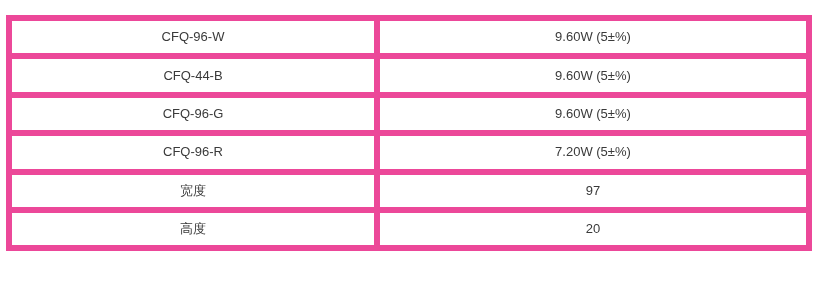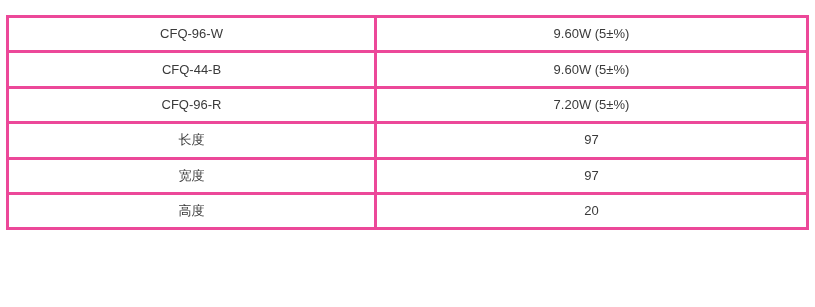--- a/index.html
+++ b/index.html
@@ -28,21 +28,21 @@
   }
   table.spec-table {
     border-collapse: collapse;
     table-layout: fixed;
     width: 800px;
     background: #ffffff;
   }
   table.spec-table col.col-label { width: 368px; }
   table.spec-table col.col-value { width: 432px; }
   table.spec-table td {
-    border: 3px solid #ec4899;
+    border: 6px solid #ec4899;
     height: 32.4px;
     padding: 0 4px;
     text-align: center;
     vertical-align: middle;
     font-size: 13px;
     line-height: 16px;
     color: #3a3a3a;
     white-space: nowrap;
     overflow: hidden;
   }
@@ -63,26 +63,26 @@
       <tbody>
         <tr>
           <td class="cell-label">CFQ-96-W</td>
           <td class="cell-value">9.60W (5±%)</td>
         </tr>
         <tr>
           <td class="cell-label">CFQ-44-B</td>
           <td class="cell-value">9.60W (5±%)</td>
         </tr>
         <tr>
+          <td class="cell-label">CFQ-96-G</td>
+          <td class="cell-value">9.60W (5±%)</td>
+        </tr>
+        <tr>
           <td class="cell-label">CFQ-96-R</td>
           <td class="cell-value">7.20W (5±%)</td>
-        </tr>
-        <tr>
-          <td class="cell-label">长度</td>
-          <td class="cell-value">97</td>
         </tr>
         <tr>
           <td class="cell-label">宽度</td>
           <td class="cell-value">97</td>
         </tr>
         <tr>
           <td class="cell-label">高度</td>
           <td class="cell-value">20</td>
         </tr>
       </tbody>

